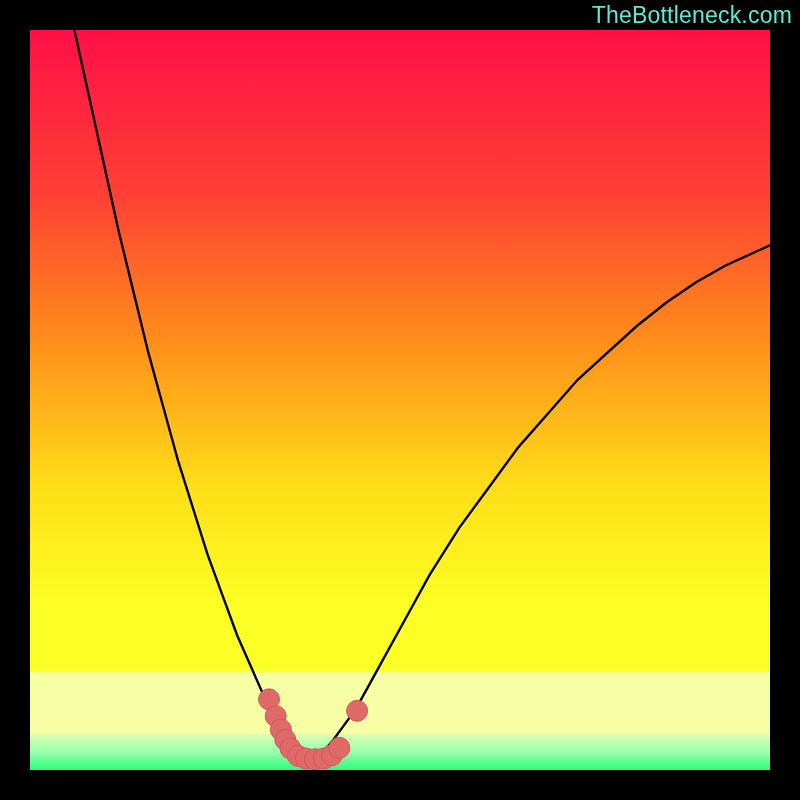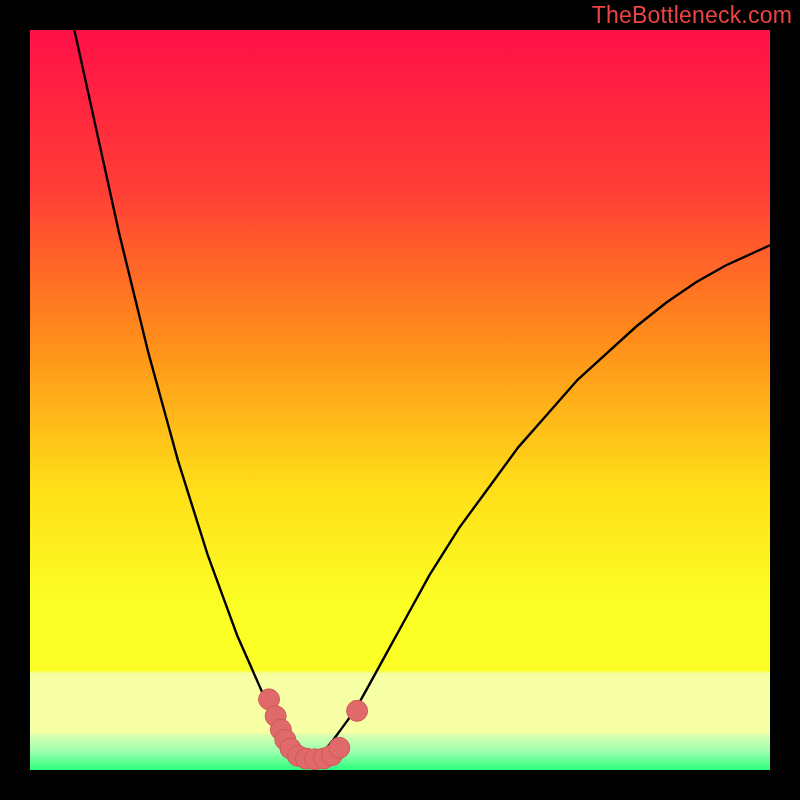--- a/index.html
+++ b/index.html
@@ -25,21 +25,21 @@
     width: 740px;
     height: 740px;
     overflow: hidden;
   }
   .watermark {
     position: absolute;
     top: 2px;
     right: 8px;
     font-family: Arial, Helvetica, sans-serif;
     font-size: 23px;
-    color: #ef4444;
+    color: #5eead4;
     letter-spacing: 0.2px;
   }
 </style>
 </head>
 <body>
 
 <div class="frame">
   <div class="plot">
     <svg id="plot-svg" width="740" height="740" viewBox="0 0 740 740">
       <defs>

